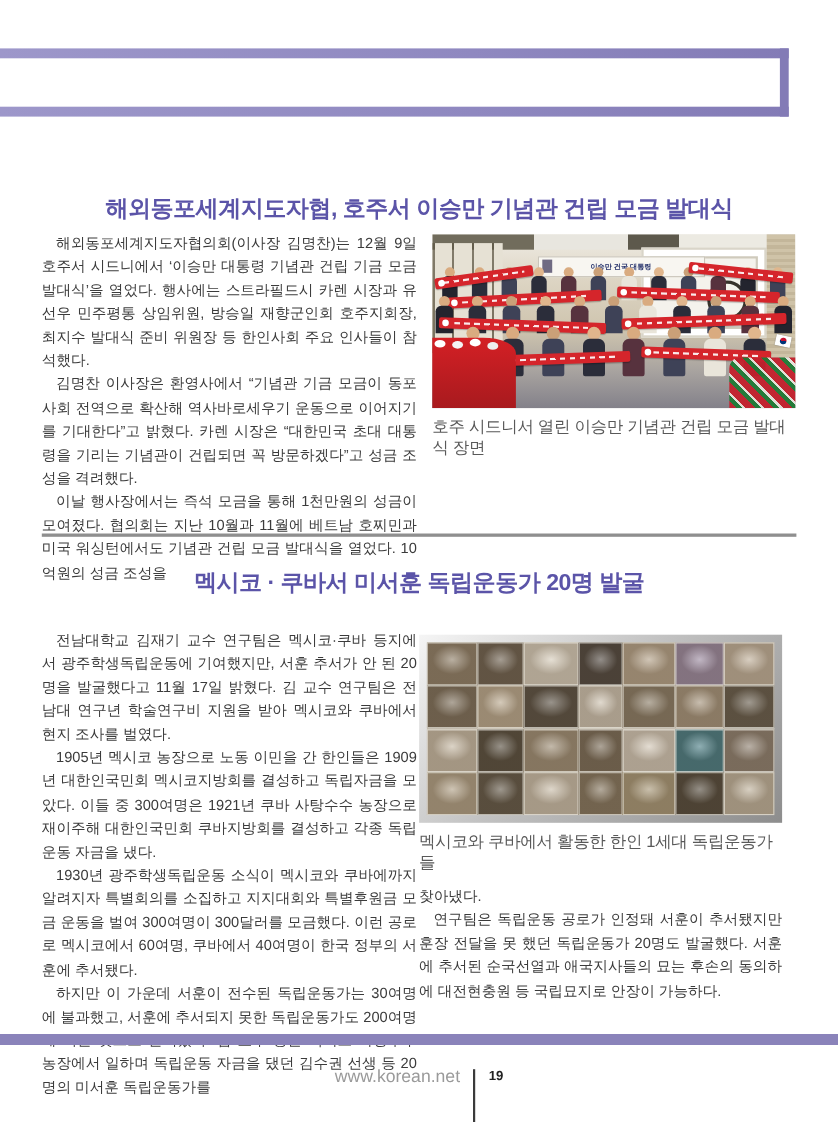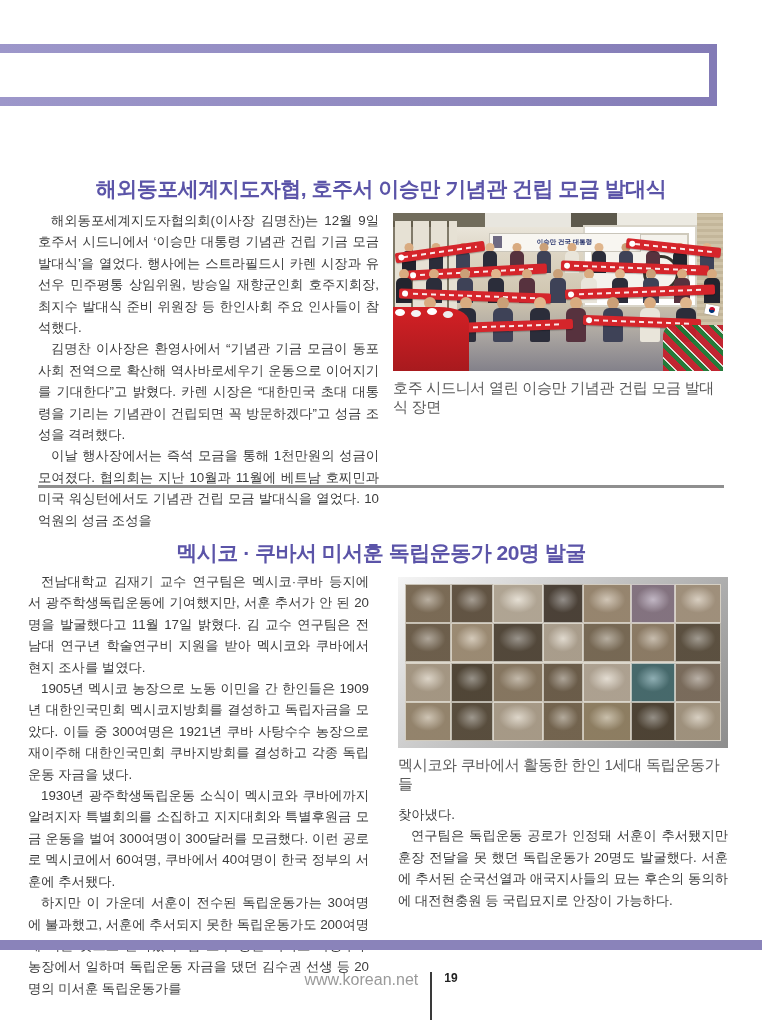--- a/index.html
+++ b/index.html
@@ -11,27 +11,27 @@
   .frame-bar{position:absolute;background:linear-gradient(90deg,#9d97ca 0%,#8f88c0 60%,#837bb6 100%);}
   #frame-top{left:0;top:44px;width:717px;height:9px;}
   #frame-bottom{left:0;top:97px;width:717px;height:9px;}
   #frame-right{left:709px;top:44px;width:8px;height:62px;background:#837bb6;}
   
   .headline{
     position:absolute;left:38px;width:686px;text-align:center;
     font-size:21px;font-weight:bold;color:#5b54a8;letter-spacing:-0.5px;
   }
   #headline-1{top:175px;}
-  #headline-2{top:515px;margin-top:24px;}
+  #headline-2{top:515px;}
   
   .col{position:absolute;}
   #a1-left{left:38px;top:210px;width:341px;}
   #a1-right{left:393px;top:213px;width:330px;}
-  #a2-left{left:28px;top:571px;width:341px;}
-  #a2-right{left:398px;top:577px;width:330px;}
+  #a2-left{left:38px;top:571px;width:341px;}
+  #a2-right{left:381px;top:577px;width:330px;}
   .body-p{margin:0;font-size:13.3px;line-height:21.4px;color:#3b3b3b;text-align:justify;}
   .body-p.indent{text-indent:13px;}
   .caption{font-size:15px;color:#595959;margin-top:8px;letter-spacing:-0.3px;}
   #a1-right .col-text{margin-top:30px;}
   #a2-right .col-text{margin-top:10px;}
   
   #divider{position:absolute;left:38px;top:485px;width:686px;height:3px;background:#8f8f8f;}
   
   #footer-bar{position:absolute;left:0;top:940px;width:762px;height:10px;background:#8a83ba;}
   #footer-info{position:absolute;left:0;top:971px;width:762px;display:flex;justify-content:center;align-items:flex-start;gap:12px;}

